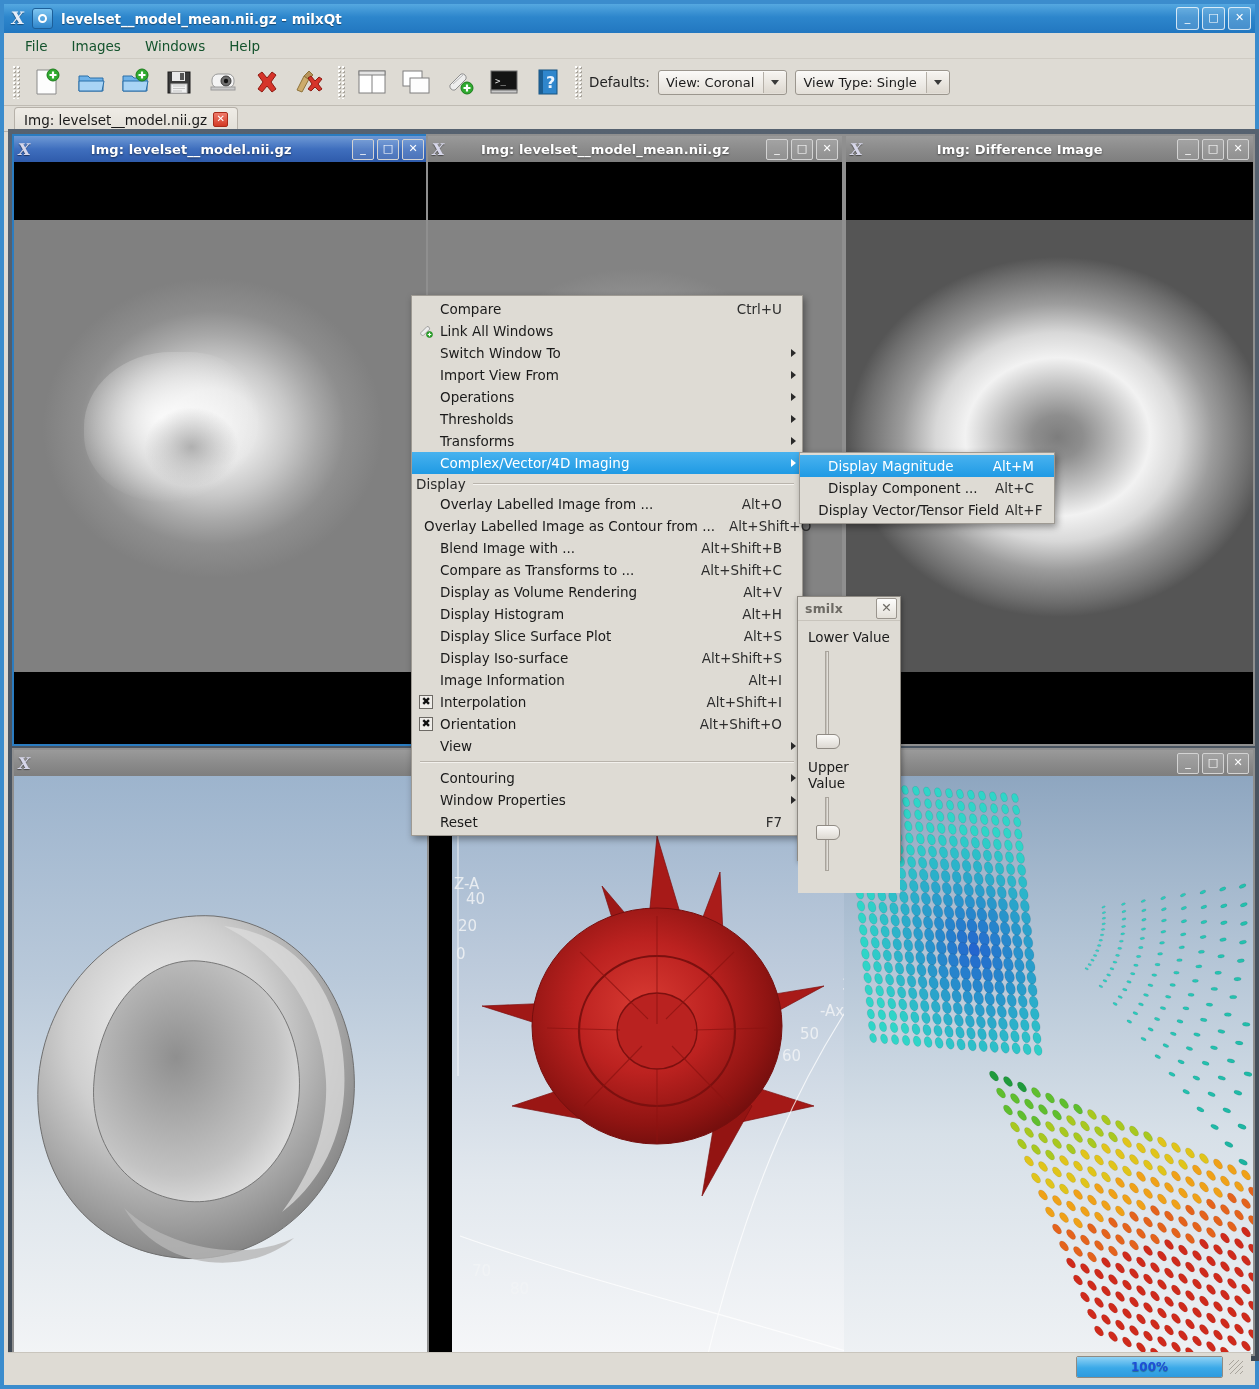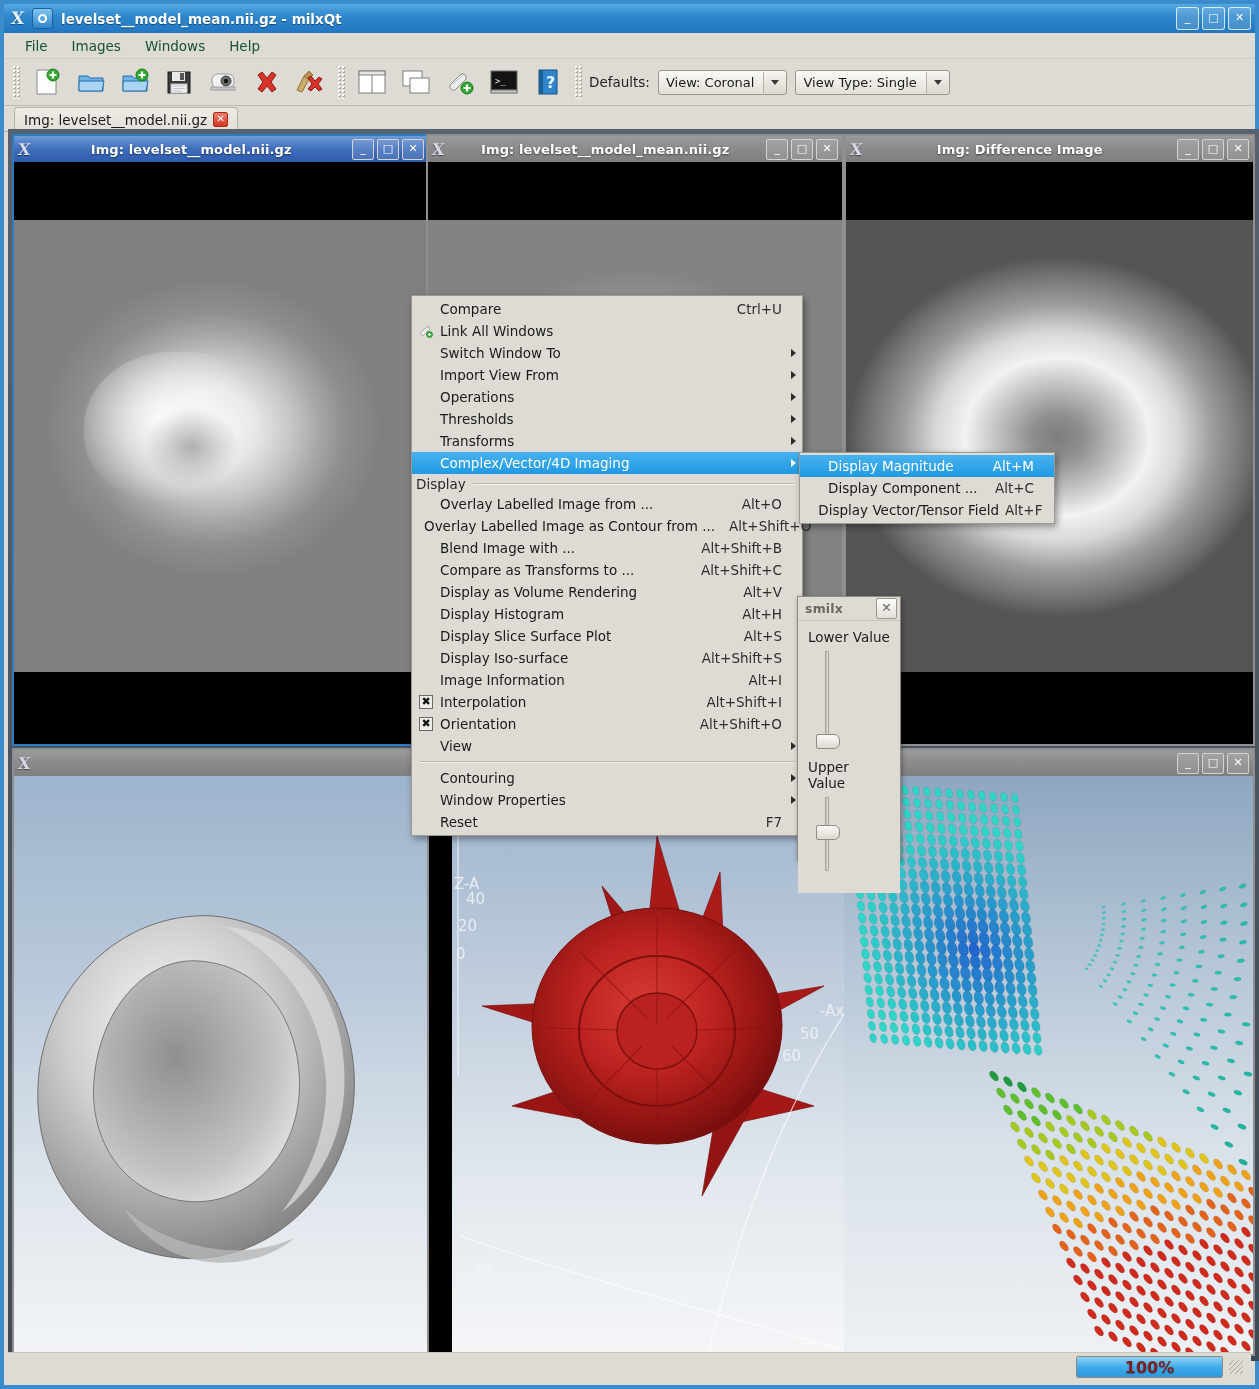--- a/index.html
+++ b/index.html
@@ -109,21 +109,21 @@
   .vslider .groove{position:absolute;left:11px;top:0;width:4px;height:100%;
     background:linear-gradient(90deg,#b9b5ad,#efece7);border:1px solid #a9a49c;box-sizing:border-box;}
   .vhandle{position:absolute;left:2px;width:22px;height:13px;
     background:linear-gradient(180deg,#fbfaf8,#ddd9d2);border:1px solid #908b84;border-radius:2px 6px 6px 2px;}
   
   .statusbar{position:absolute;left:4px;right:4px;bottom:4px;height:28px;background:#dedbd4;
     display:flex;align-items:center;justify-content:flex-end;padding-right:8px;border-top:1px solid #c9c5bd;}
   .progress{width:145px;height:20px;border:1px solid #8e8a83;border-radius:2px;background:#f2f0ec;position:relative;overflow:hidden;}
   .progress .fill{position:absolute;left:0;top:0;bottom:0;background:linear-gradient(180deg,#8fd2f5,#3aa9e8 55%,#2e9ade);}
   .progress .ptxt{position:absolute;inset:0;display:flex;align-items:center;justify-content:center;
-    font-size:16px;font-weight:bold;color:#7f1d1d;text-shadow:0 1px 1px rgba(0,0,0,.35);}
+    font-size:12px;font-weight:bold;color:#1d4ed8;text-shadow:0 1px 1px rgba(0,0,0,.35);}
   .sizegrip{width:14px;height:14px;margin-left:6px;
     background-image:linear-gradient(135deg,transparent 45%,#a8a49c 45%,#a8a49c 55%,transparent 55%);
     background-size:5px 5px;}
 </style>
 </head>
 <body>
 
 <div class="app">
  <div class="winframe">
 

